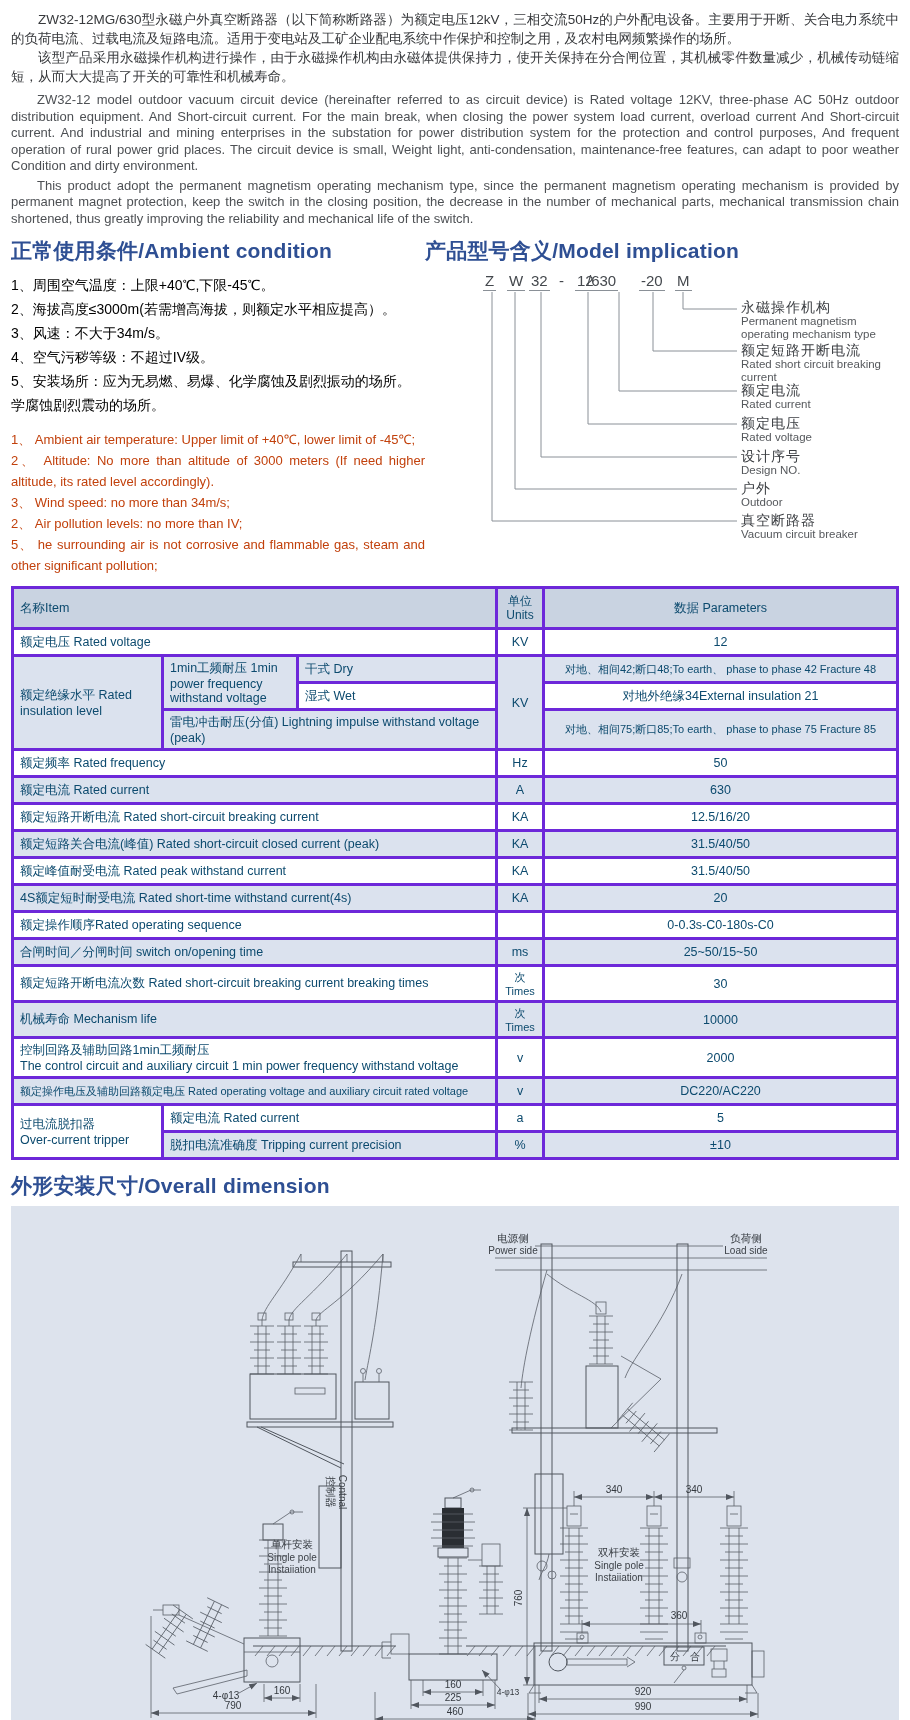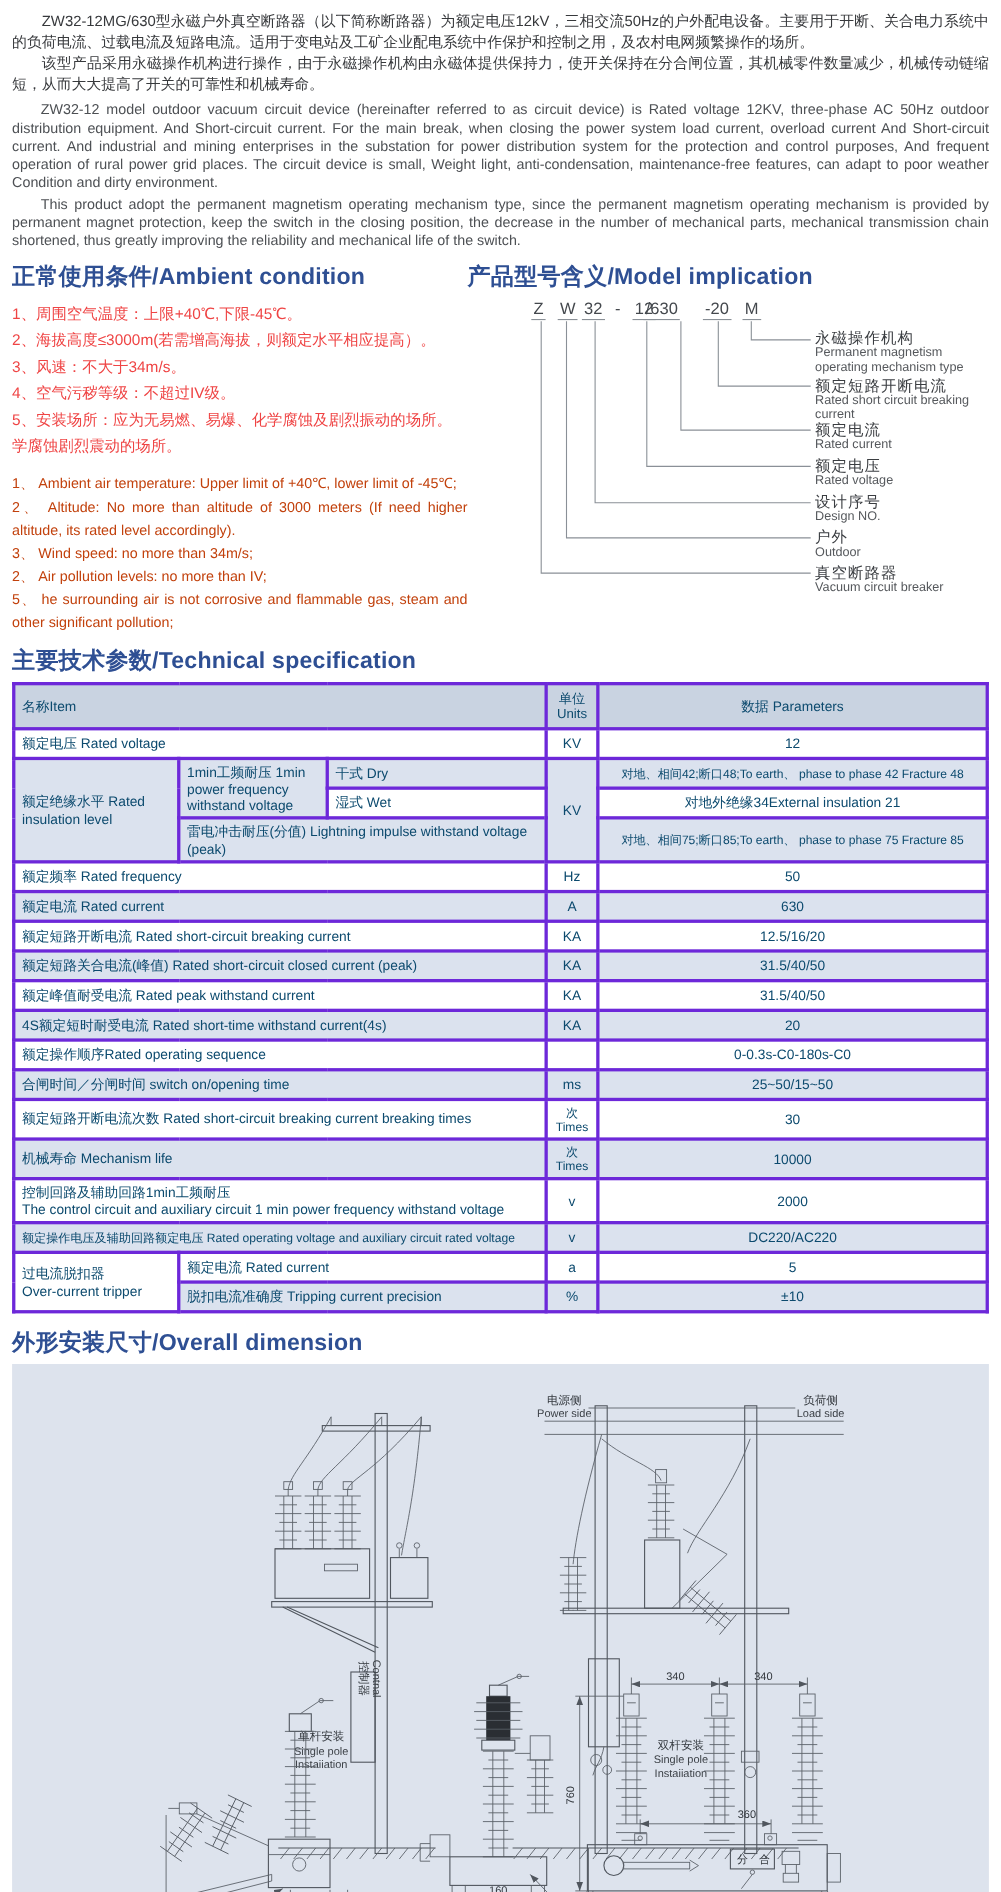--- a/index.html
+++ b/index.html
@@ -8,21 +8,21 @@
   .sec-title{font-size:21px;font-weight:700;color:#2e4f93;margin:0 0 4px 0;letter-spacing:0.2px;}
   
   .cn-p{font-size:13.5px;line-height:19px;color:#37393c;text-indent:2em;margin:0;text-align:justify;}
   .cn-block{margin:4px 0 6px 0;}
   .en-p{font-size:13px;line-height:16.5px;color:#4d5054;text-indent:2em;margin:0 0 3px 0;text-align:justify;}
   
   .two-col{display:flex;margin-top:10px;}
   .col-left{width:414px;flex:none;}
   .col-right{flex:1;min-width:0;position:relative;}
   .amb-cn{margin-top:8px;}
-  .amb-cn div{font-size:14px;line-height:24px;color:#ef4444;}
+  .amb-cn div{font-size:14px;line-height:24px;color:#000000;}
   .amb-en{margin-top:12px;}
   .amb-en div{font-size:13px;line-height:21px;color:#c2410c;text-align:justify;}
   
   .model-diagram{position:relative;height:276px;margin-top:8px;}
   .code-part{position:absolute;top:0;font-size:15px;color:#44484d;border-bottom:1px solid #8a9097;padding:0 2px 1px 2px;line-height:16px;}
   .code-dash{border-bottom:none;}
   .m-label{position:absolute;left:316px;width:158px;}
   .m-label .cn{font-size:14px;color:#3a3d41;line-height:15px;letter-spacing:1px;}
   .m-label .en{font-size:11.5px;color:#55585c;line-height:13px;}
   .model-lines{position:absolute;left:0;top:0;}
@@ -131,21 +131,20 @@
         </div>
         <div class="m-label" style="top:240px">
           <div class="cn">真空断路器</div>
           <div class="en">Vacuum circuit breaker</div>
         </div>
       </div>
     </div>
   </div>
 
   <div style="margin-top:10px">
-    <h1 class="sec-title">主要技术参数/Technical specification</h1>
     <table class="tech-table">
       <colgroup>
           <col style="width:150px">
           <col style="width:135px">
           <col style="width:199px">
           <col style="width:47px">
           <col>
         </colgroup>
       <tbody>
           <tr class="hrow">

